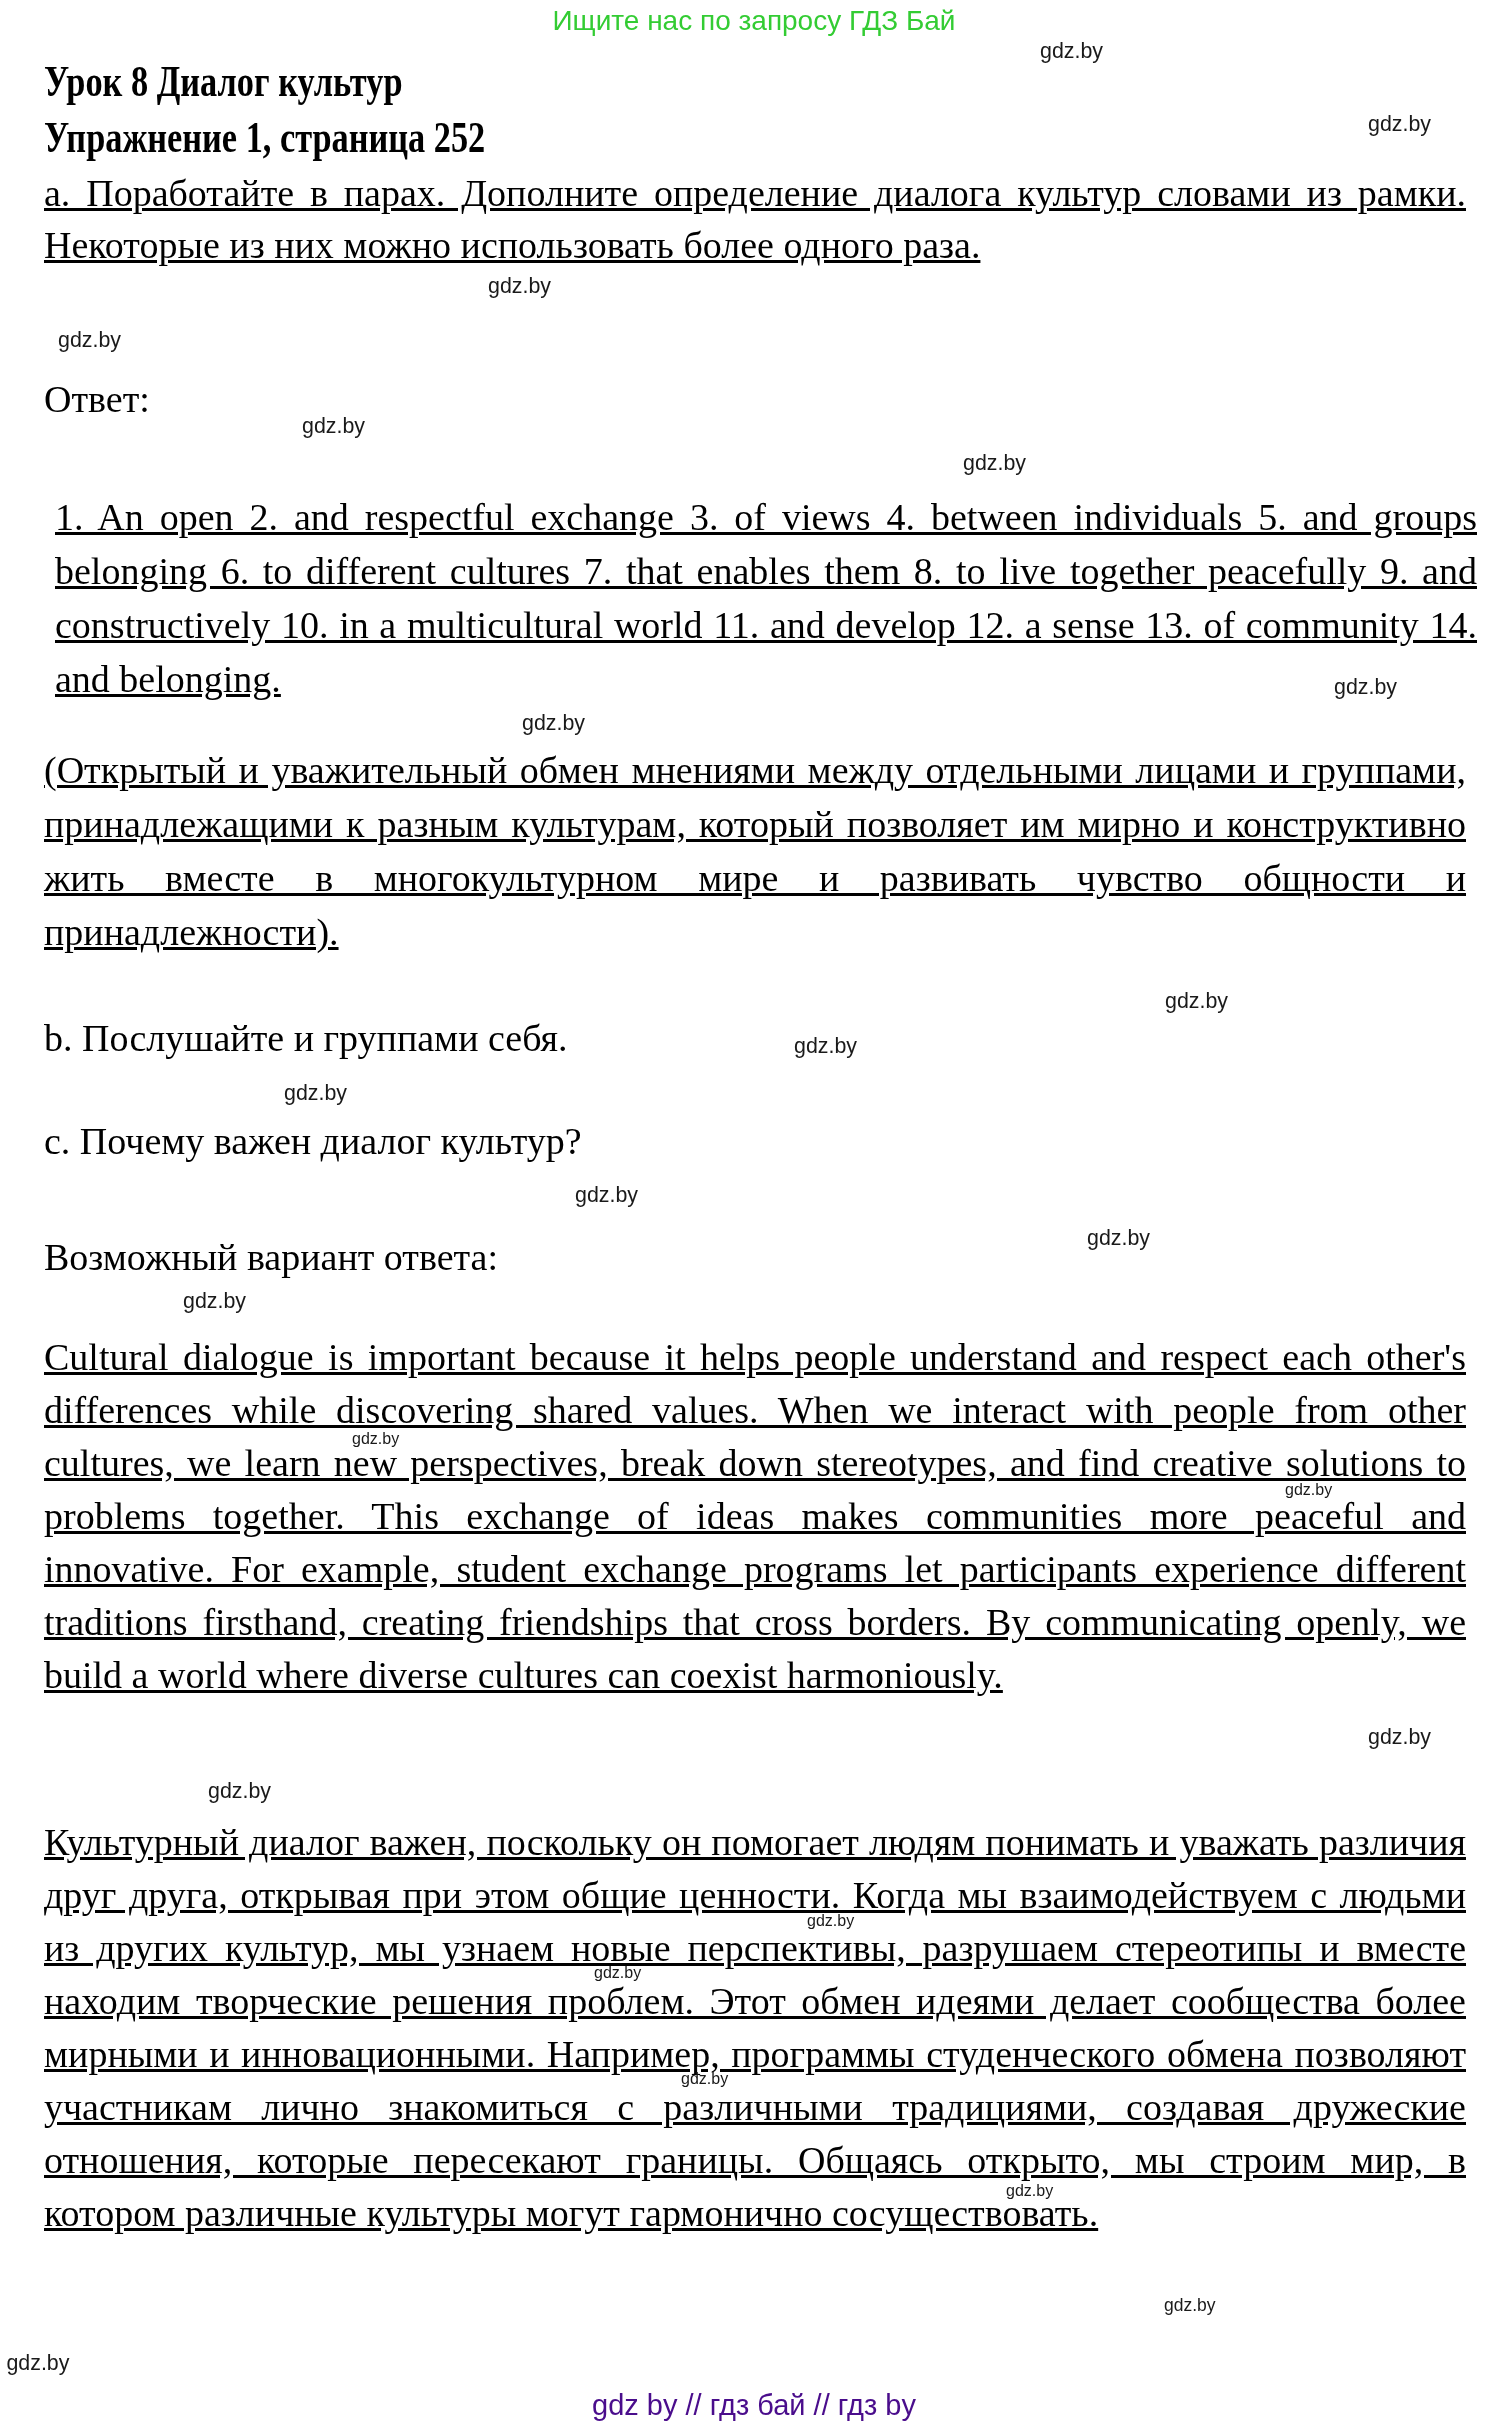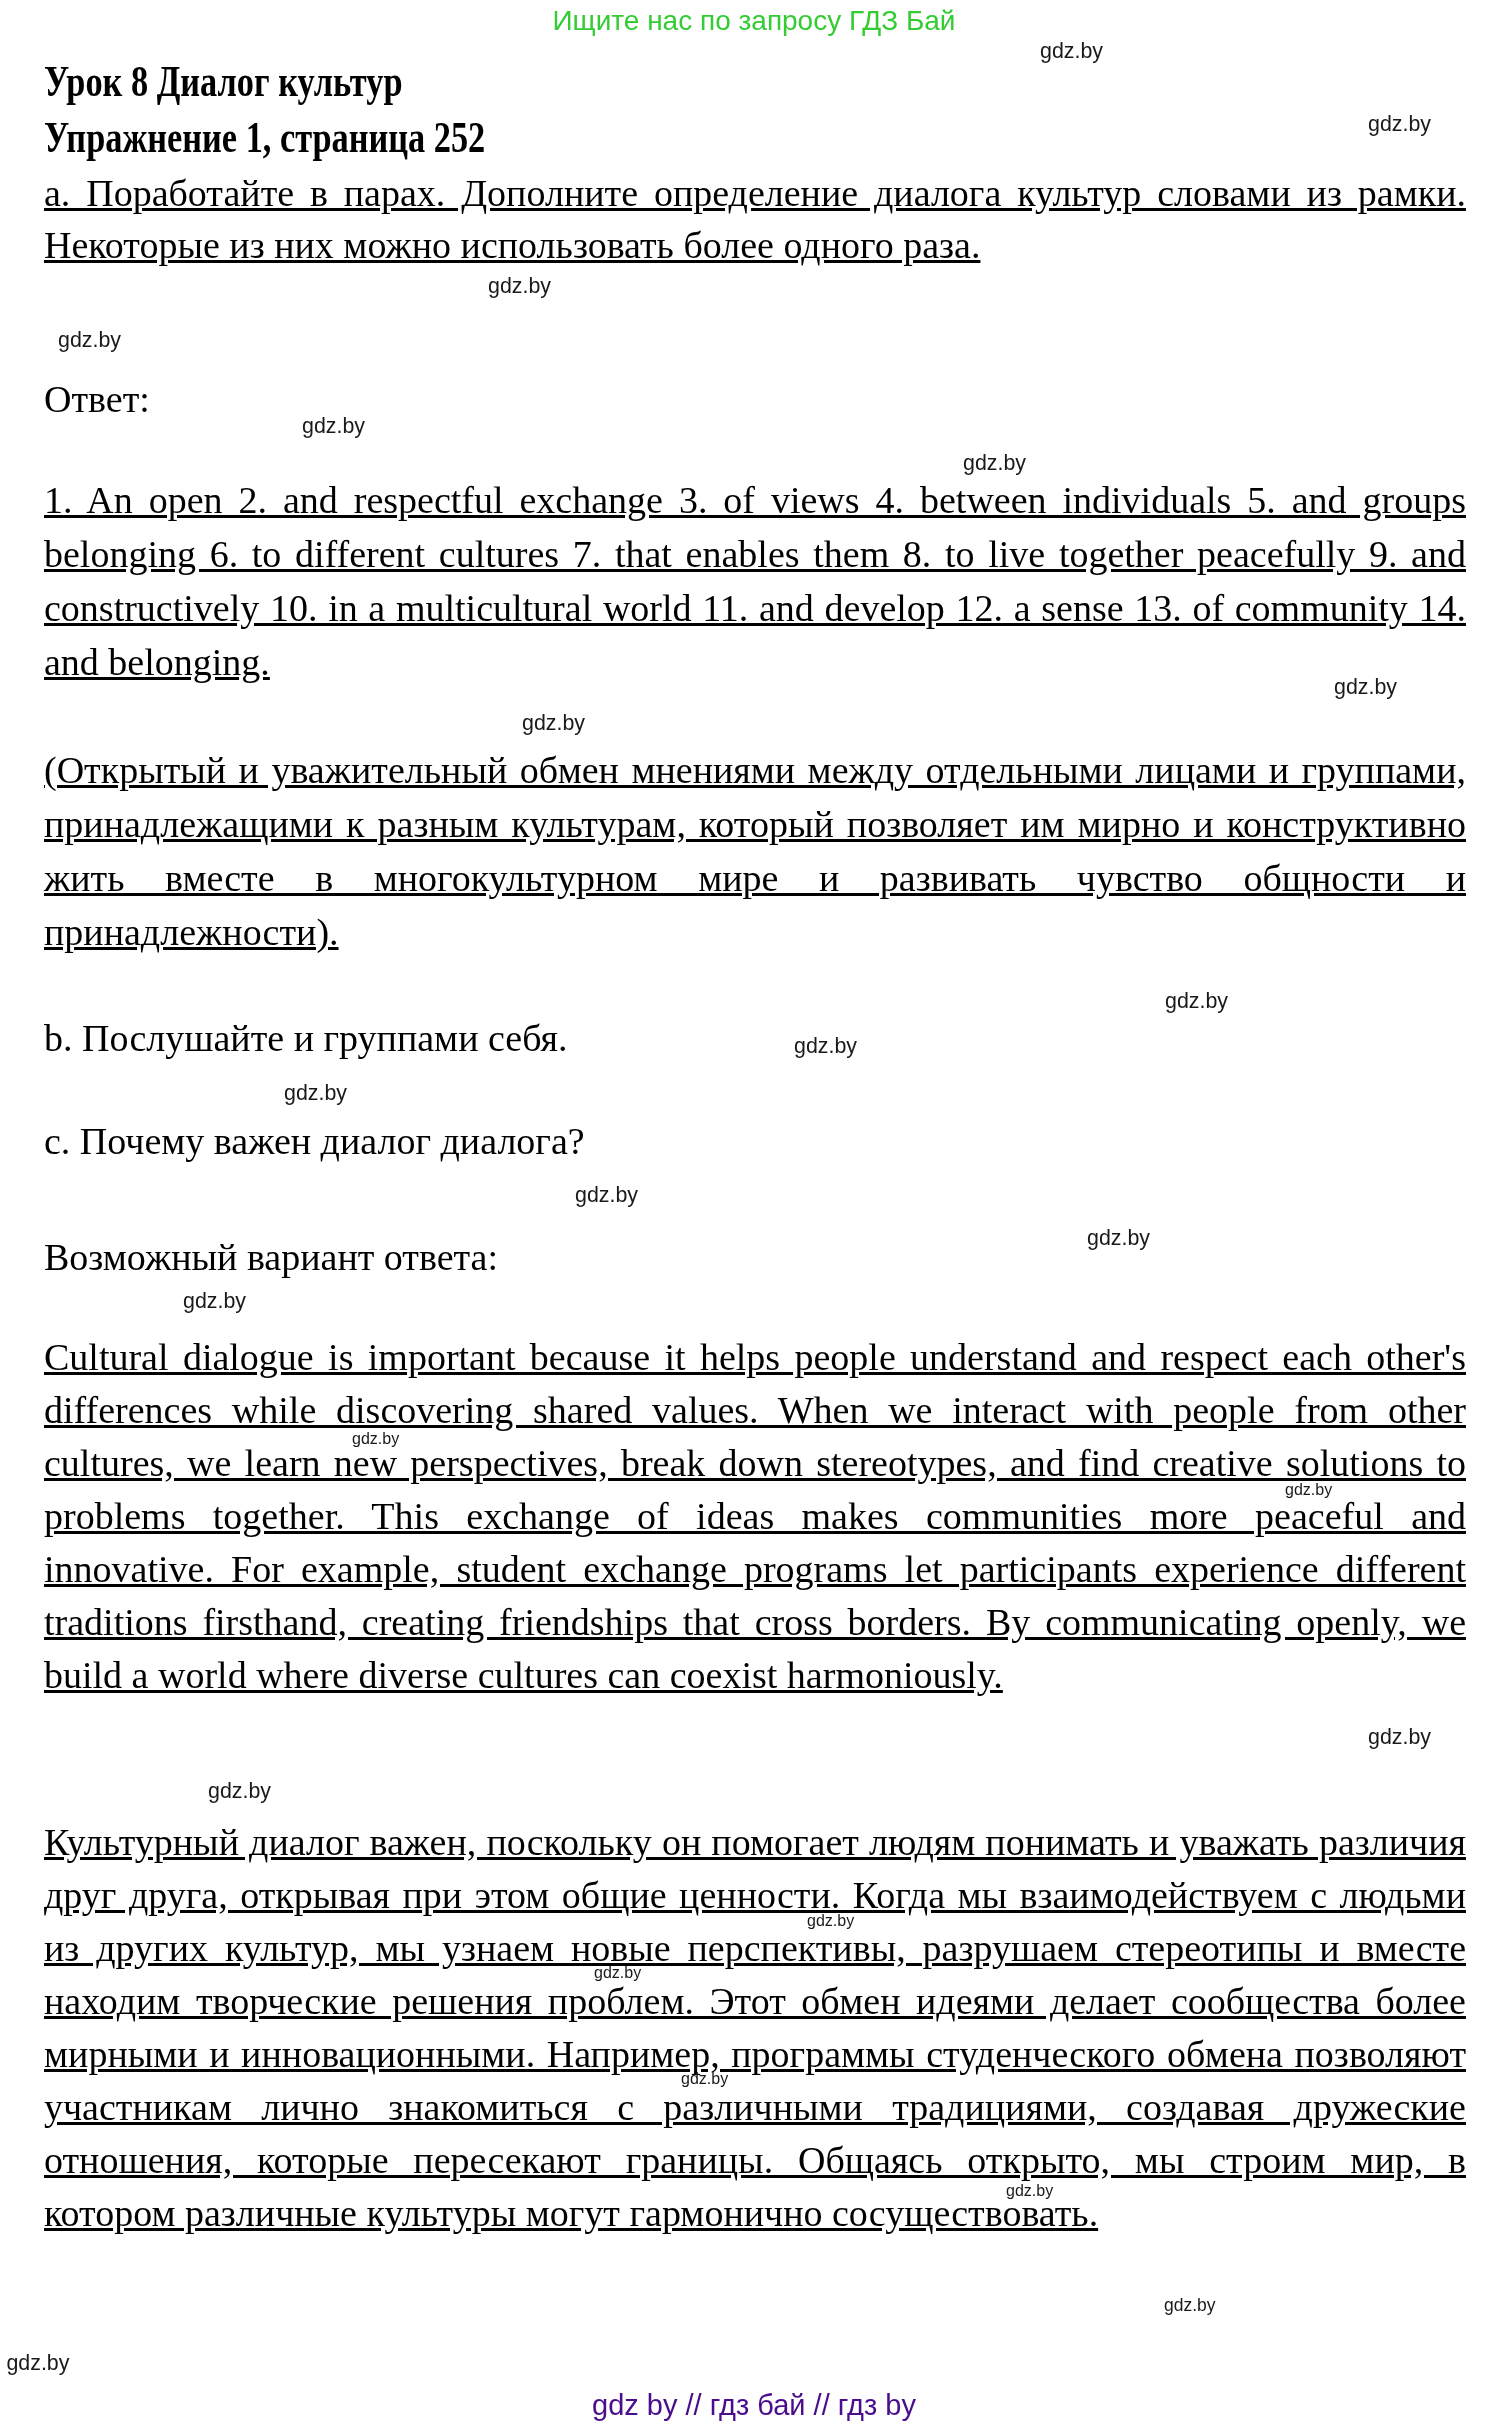--- a/index.html
+++ b/index.html
@@ -27,21 +27,21 @@
     white-space:nowrap;
     transform:scaleX(0.78);
     transform-origin:0 50%;
   }
   .t1{top:57px;}
   .t2{top:113px;}
   .body{font-size:38px;width:1422px;line-height:53px;}
   .just{text-align:justify;text-align-last:left;text-decoration:underline;}
   .para-a{top:167px;line-height:52px;}
   .label-answer{top:373px;}
-  .answer-en{top:473px;line-height:54px;}
+  .answer-en{top:490px;line-height:54px;margin-left:11px;}
   .answer-ru{top:743px;line-height:54px;}
   .task-b{top:1012px;}
   .task-c{top:1115px;}
   .label-variant{top:1231px;}
   .essay-en{top:1331px;}
   .essay-ru{top:1816px;}
   .footer{
     position:absolute;top:2389px;left:0;width:100%;
     text-align:center;
     font-family:"Liberation Sans", sans-serif;
@@ -73,21 +73,21 @@
     <p class="abs body just para-a">а. Поработайте в парах. Дополните определение диалога культур словами из рамки. Некоторые из них можно использовать более одного раза.</p>
 
     <p class="abs body label-answer">Ответ:</p>
 
     <p class="abs body just answer-en">1. An open 2. and respectful exchange 3. of views 4. between individuals 5. and groups belonging 6. to different cultures 7. that enables them 8. to live together peacefully 9. and constructively 10. in a multicultural world 11. and develop 12. a sense 13. of community 14. and belonging.</p>
 
     <p class="abs body just answer-ru">(Открытый и уважительный обмен мнениями между отдельными лицами и группами, принадлежащими к разным культурам, который позволяет им мирно и конструктивно жить вместе в многокультурном мире и развивать чувство общности и принадлежности).</p>
 
     <p class="abs body task-b">b. Послушайте и группами себя.</p>
 
-    <p class="abs body task-c">c. Почему важен диалог диалога?</p>
+    <p class="abs body task-c">c. Почему важен диалог культур?</p>
 
     <p class="abs body label-variant">Возможный вариант ответа:</p>
 
     <p class="abs body just essay-en">Cultural dialogue is important because it helps people understand and respect each other's differences while discovering shared values. When we interact with people from other cultures, we learn new perspectives, break down stereotypes, and find creative solutions to problems together. This exchange of ideas makes communities more peaceful and innovative. For example, student exchange programs let participants experience different traditions firsthand, creating friendships that cross borders. By communicating openly, we build a world where diverse cultures can coexist harmoniously.</p>
 
     <p class="abs body just essay-ru">Культурный диалог важен, поскольку он помогает людям понимать и уважать различия друг друга, открывая при этом общие ценности. Когда мы взаимодействуем с людьми из других культур, мы узнаем новые перспективы, разрушаем стереотипы и вместе находим творческие решения проблем. Этот обмен идеями делает сообщества более мирными и инновационными. Например, программы студенческого обмена позволяют участникам лично знакомиться с различными традициями, создавая дружеские отношения, которые пересекают границы. Общаясь открыто, мы строим мир, в котором различные культуры могут гармонично сосуществовать.</p>
 
   </div>
 
   <div class="footer">gdz by // гдз бай // гдз by</div>

